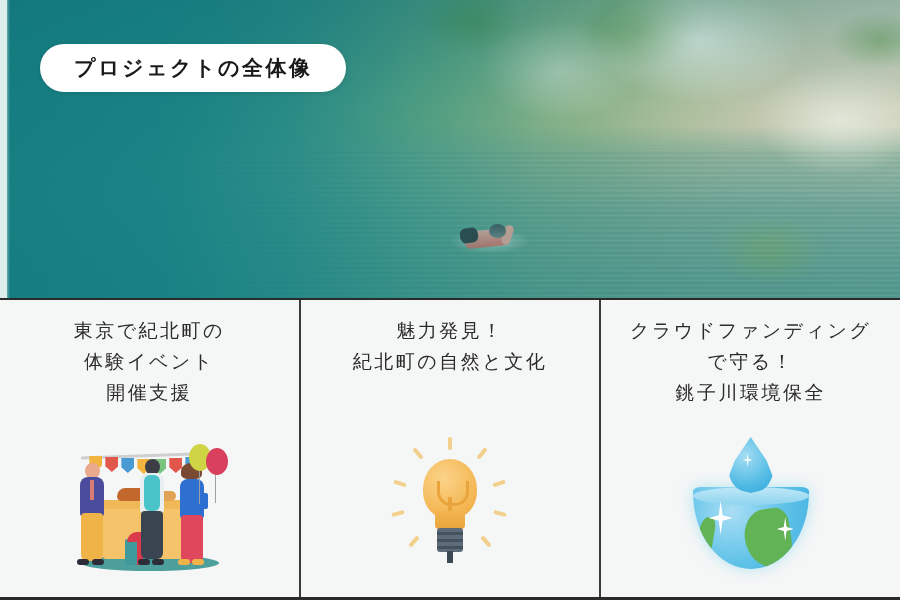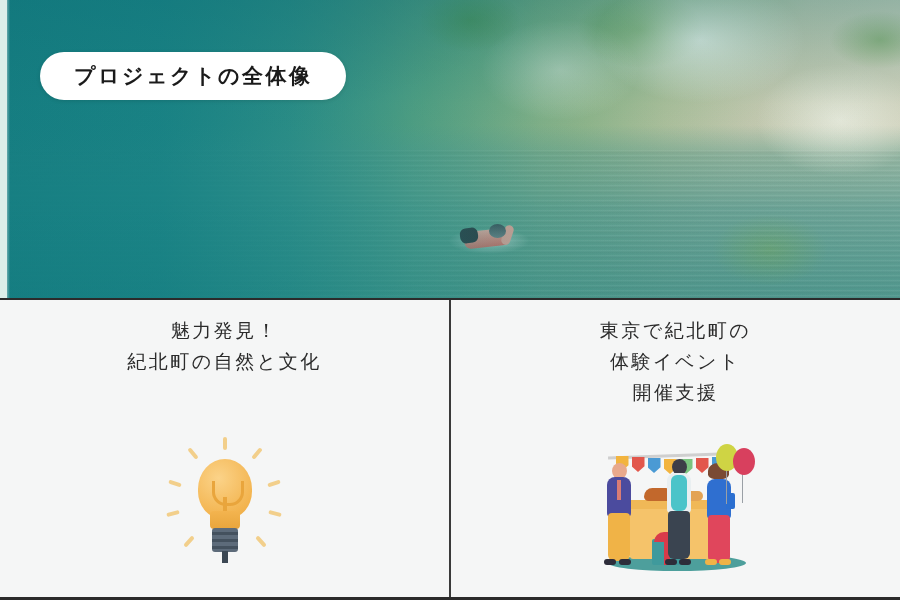--- a/index.html
+++ b/index.html
@@ -156,21 +156,21 @@
     width: 9px; height: 20px;
     border-radius: 5px;
     background: #e8a195;
     transform: rotate(18deg);
   }
 
   
   .badge {
     position: absolute;
     left: 40px;
-    top: 52px;
+    top: 44px;
     height: 48px;
     padding: 0 34px;
     display: flex;
     align-items: center;
     justify-content: center;
     background: #ffffff;
     border-radius: 999px;
     box-shadow: 0 1px 4px rgba(0,0,0,0.12);
   }
   .badge-text {
@@ -422,20 +422,81 @@
     <div class="badge">
       <span class="badge-text">プロジェクトの全体像</span>
     </div>
 
   </div>
 
   <div class="edge-strip edge-left"></div>
   <div class="edge-strip edge-right"></div>
 
   <div class="cards">
+
+    <div class="card">
+      <p class="card-title">東京で紀北町の
+体験イベント
+開催支援</p>
+
+      <div class="card-art art-party">
+        <div class="pp-floor"></div>
+
+        <div class="pp-banner"></div>
+        <div class="pp-flag" style="left:30px;  background:#f2b43f;"></div>
+        <div class="pp-flag" style="left:46px;  background:#e2574c; top:17px;"></div>
+        <div class="pp-flag" style="left:62px;  background:#4a9ad4; top:18px;"></div>
+        <div class="pp-flag" style="left:78px;  background:#f2b43f; top:19px;"></div>
+        <div class="pp-flag" style="left:94px;  background:#7bc47f; top:19px;"></div>
+        <div class="pp-flag" style="left:110px; background:#e2574c; top:18px;"></div>
+        <div class="pp-flag" style="left:126px; background:#4a9ad4; top:17px;"></div>
+
+        <div class="pp-table"></div>
+        <div class="pp-table-top"></div>
+        <div class="pp-turkey"></div>
+        <div class="pp-dish"></div>
+
+        <div class="pp-gift"></div>
+        <div class="pp-gift-ribbon"></div>
+        <div class="pp-gift-bow"></div>
+
+        <div class="pp-person" style="left:18px; bottom:8px; width:34px; height:104px;">
+          <div class="pp-head" style="left:8px;  top:0;   background:#e8a98c;"></div>
+          <div class="pp-torso" style="left:3px;  top:14px; background:#4b4b9e;"></div>
+          <div class="pp-legs" style="left:4px;  top:50px; background:#f0b347;"></div>
+          <div class="pp-shoe" style="left:0;    top:96px;"></div>
+          <div class="pp-shoe" style="left:15px; top:96px;"></div>
+          <div style="position:absolute;left:13px;top:17px;width:4px;height:20px;background:#d97c75;"></div>
+        </div>
+
+        <div class="pp-person" style="left:78px; bottom:8px; width:34px; height:108px;">
+          <div class="pp-head" style="left:8px;  top:0;   background:#3d3d48;"></div>
+          <div class="pp-torso" style="left:3px;  top:14px; background:#e9eff1;"></div>
+          <div style="position:absolute;left:7px;top:16px;width:16px;height:36px;border-radius:6px;background:#4bc4c9;"></div>
+          <div class="pp-legs" style="left:4px;  top:52px; background:#3a4450;"></div>
+          <div class="pp-shoe" style="left:1px;  top:100px;"></div>
+          <div class="pp-shoe" style="left:15px; top:100px;"></div>
+        </div>
+
+        <div class="pp-person" style="left:118px; bottom:8px; width:34px; height:104px;">
+          <div class="pp-head" style="left:7px;  top:2px; background:#e8a98c;"></div>
+          <div style="position:absolute;left:4px;top:0;width:21px;height:16px;border-radius:50% 50% 30% 30%;background:#7a4a33;"></div>
+          <div class="pp-torso" style="left:3px;  top:16px; background:#2f6fd0;"></div>
+          <div class="pp-legs" style="left:4px;  top:52px; background:#e0465c;"></div>
+          <div class="pp-shoe" style="left:1px;  top:96px; background:#f0b347;"></div>
+          <div class="pp-shoe" style="left:15px; top:96px; background:#f0b347;"></div>
+          <div style="position:absolute;left:22px;top:30px;width:9px;height:16px;border-radius:2px;background:#2b6fd0;"></div>
+        </div>
+
+        <div class="pp-string" style="left:140px; top:30px; height:34px;"></div>
+        <div class="pp-string" style="left:156px; top:33px; height:30px;"></div>
+        <div class="pp-balloon" style="left:130px; top:4px;  background:#cfd444;"></div>
+        <div class="pp-balloon" style="left:147px; top:8px;  background:#d8405e;"></div>
+      </div>
+    </div>
 
     <div class="card">
       <p class="card-title">魅力発見！
 紀北町の自然と文化</p>
 
       <div class="card-art art-bulb">
         <div class="lb-ray" style="left:58px;  top:2px;   transform:rotate(0deg);"></div>
         <div class="lb-ray" style="left:26px;  top:12px;  transform:rotate(-40deg);"></div>
         <div class="lb-ray" style="left:90px;  top:12px;  transform:rotate(40deg);"></div>
         <div class="lb-ray" style="left:8px;   top:42px;  transform:rotate(-72deg);"></div>
@@ -448,75 +509,31 @@
         <div class="lb-glass"></div>
         <div class="lb-filament"></div>
         <div class="lb-filstem"></div>
         <div class="lb-neck"></div>
         <div class="lb-base"></div>
         <div class="lb-tip"></div>
       </div>
     </div>
 
     <div class="card">
-      <p class="card-title">東京で紀北町の
-体験イベント
-開催支援</p>
-
-      <div class="card-art art-party">
-        <div class="pp-floor"></div>
-
-        <div class="pp-banner"></div>
-        <div class="pp-flag" style="left:30px;  background:#f2b43f;"></div>
-        <div class="pp-flag" style="left:46px;  background:#e2574c; top:17px;"></div>
-        <div class="pp-flag" style="left:62px;  background:#4a9ad4; top:18px;"></div>
-        <div class="pp-flag" style="left:78px;  background:#f2b43f; top:19px;"></div>
-        <div class="pp-flag" style="left:94px;  background:#7bc47f; top:19px;"></div>
-        <div class="pp-flag" style="left:110px; background:#e2574c; top:18px;"></div>
-        <div class="pp-flag" style="left:126px; background:#4a9ad4; top:17px;"></div>
-
-        <div class="pp-table"></div>
-        <div class="pp-table-top"></div>
-        <div class="pp-turkey"></div>
-        <div class="pp-dish"></div>
-
-        <div class="pp-gift"></div>
-        <div class="pp-gift-ribbon"></div>
-        <div class="pp-gift-bow"></div>
-
-        <div class="pp-person" style="left:18px; bottom:8px; width:34px; height:104px;">
-          <div class="pp-head" style="left:8px;  top:0;   background:#e8a98c;"></div>
-          <div class="pp-torso" style="left:3px;  top:14px; background:#4b4b9e;"></div>
-          <div class="pp-legs" style="left:4px;  top:50px; background:#f0b347;"></div>
-          <div class="pp-shoe" style="left:0;    top:96px;"></div>
-          <div class="pp-shoe" style="left:15px; top:96px;"></div>
-          <div style="position:absolute;left:13px;top:17px;width:4px;height:20px;background:#d97c75;"></div>
+      <p class="card-title">クラウドファンディング
+で守る！
+銚子川環境保全</p>
+
+      <div class="card-art art-globe">
+        <div class="gb-bowl">
+          <div class="gb-land-a"></div>
+          <div class="gb-land-b"></div>
         </div>
-
-        <div class="pp-person" style="left:78px; bottom:8px; width:34px; height:108px;">
-          <div class="pp-head" style="left:8px;  top:0;   background:#3d3d48;"></div>
-          <div class="pp-torso" style="left:3px;  top:14px; background:#e9eff1;"></div>
-          <div style="position:absolute;left:7px;top:16px;width:16px;height:36px;border-radius:6px;background:#4bc4c9;"></div>
-          <div class="pp-legs" style="left:4px;  top:52px; background:#3a4450;"></div>
-          <div class="pp-shoe" style="left:1px;  top:100px;"></div>
-          <div class="pp-shoe" style="left:15px; top:100px;"></div>
-        </div>
-
-        <div class="pp-person" style="left:118px; bottom:8px; width:34px; height:104px;">
-          <div class="pp-head" style="left:7px;  top:2px; background:#e8a98c;"></div>
-          <div style="position:absolute;left:4px;top:0;width:21px;height:16px;border-radius:50% 50% 30% 30%;background:#7a4a33;"></div>
-          <div class="pp-torso" style="left:3px;  top:16px; background:#2f6fd0;"></div>
-          <div class="pp-legs" style="left:4px;  top:52px; background:#e0465c;"></div>
-          <div class="pp-shoe" style="left:1px;  top:96px; background:#f0b347;"></div>
-          <div class="pp-shoe" style="left:15px; top:96px; background:#f0b347;"></div>
-          <div style="position:absolute;left:22px;top:30px;width:9px;height:16px;border-radius:2px;background:#2b6fd0;"></div>
-        </div>
-
-        <div class="pp-string" style="left:140px; top:30px; height:34px;"></div>
-        <div class="pp-string" style="left:156px; top:33px; height:30px;"></div>
-        <div class="pp-balloon" style="left:130px; top:4px;  background:#cfd444;"></div>
-        <div class="pp-balloon" style="left:147px; top:8px;  background:#d8405e;"></div>
+        <div class="gb-surface"></div>
+        <div class="gb-drop"></div>
+        <div class="gb-spark s1" style="left:38px; top:66px; width:24px; height:34px;"></div>
+        <div class="gb-spark s1" style="left:106px; top:82px; width:17px; height:24px;"></div>
+        <div class="gb-spark s1" style="left:72px; top:18px; width:10px; height:14px;"></div>
       </div>
     </div>
 
-
   </div>
 </div>
 
 </body></html>

